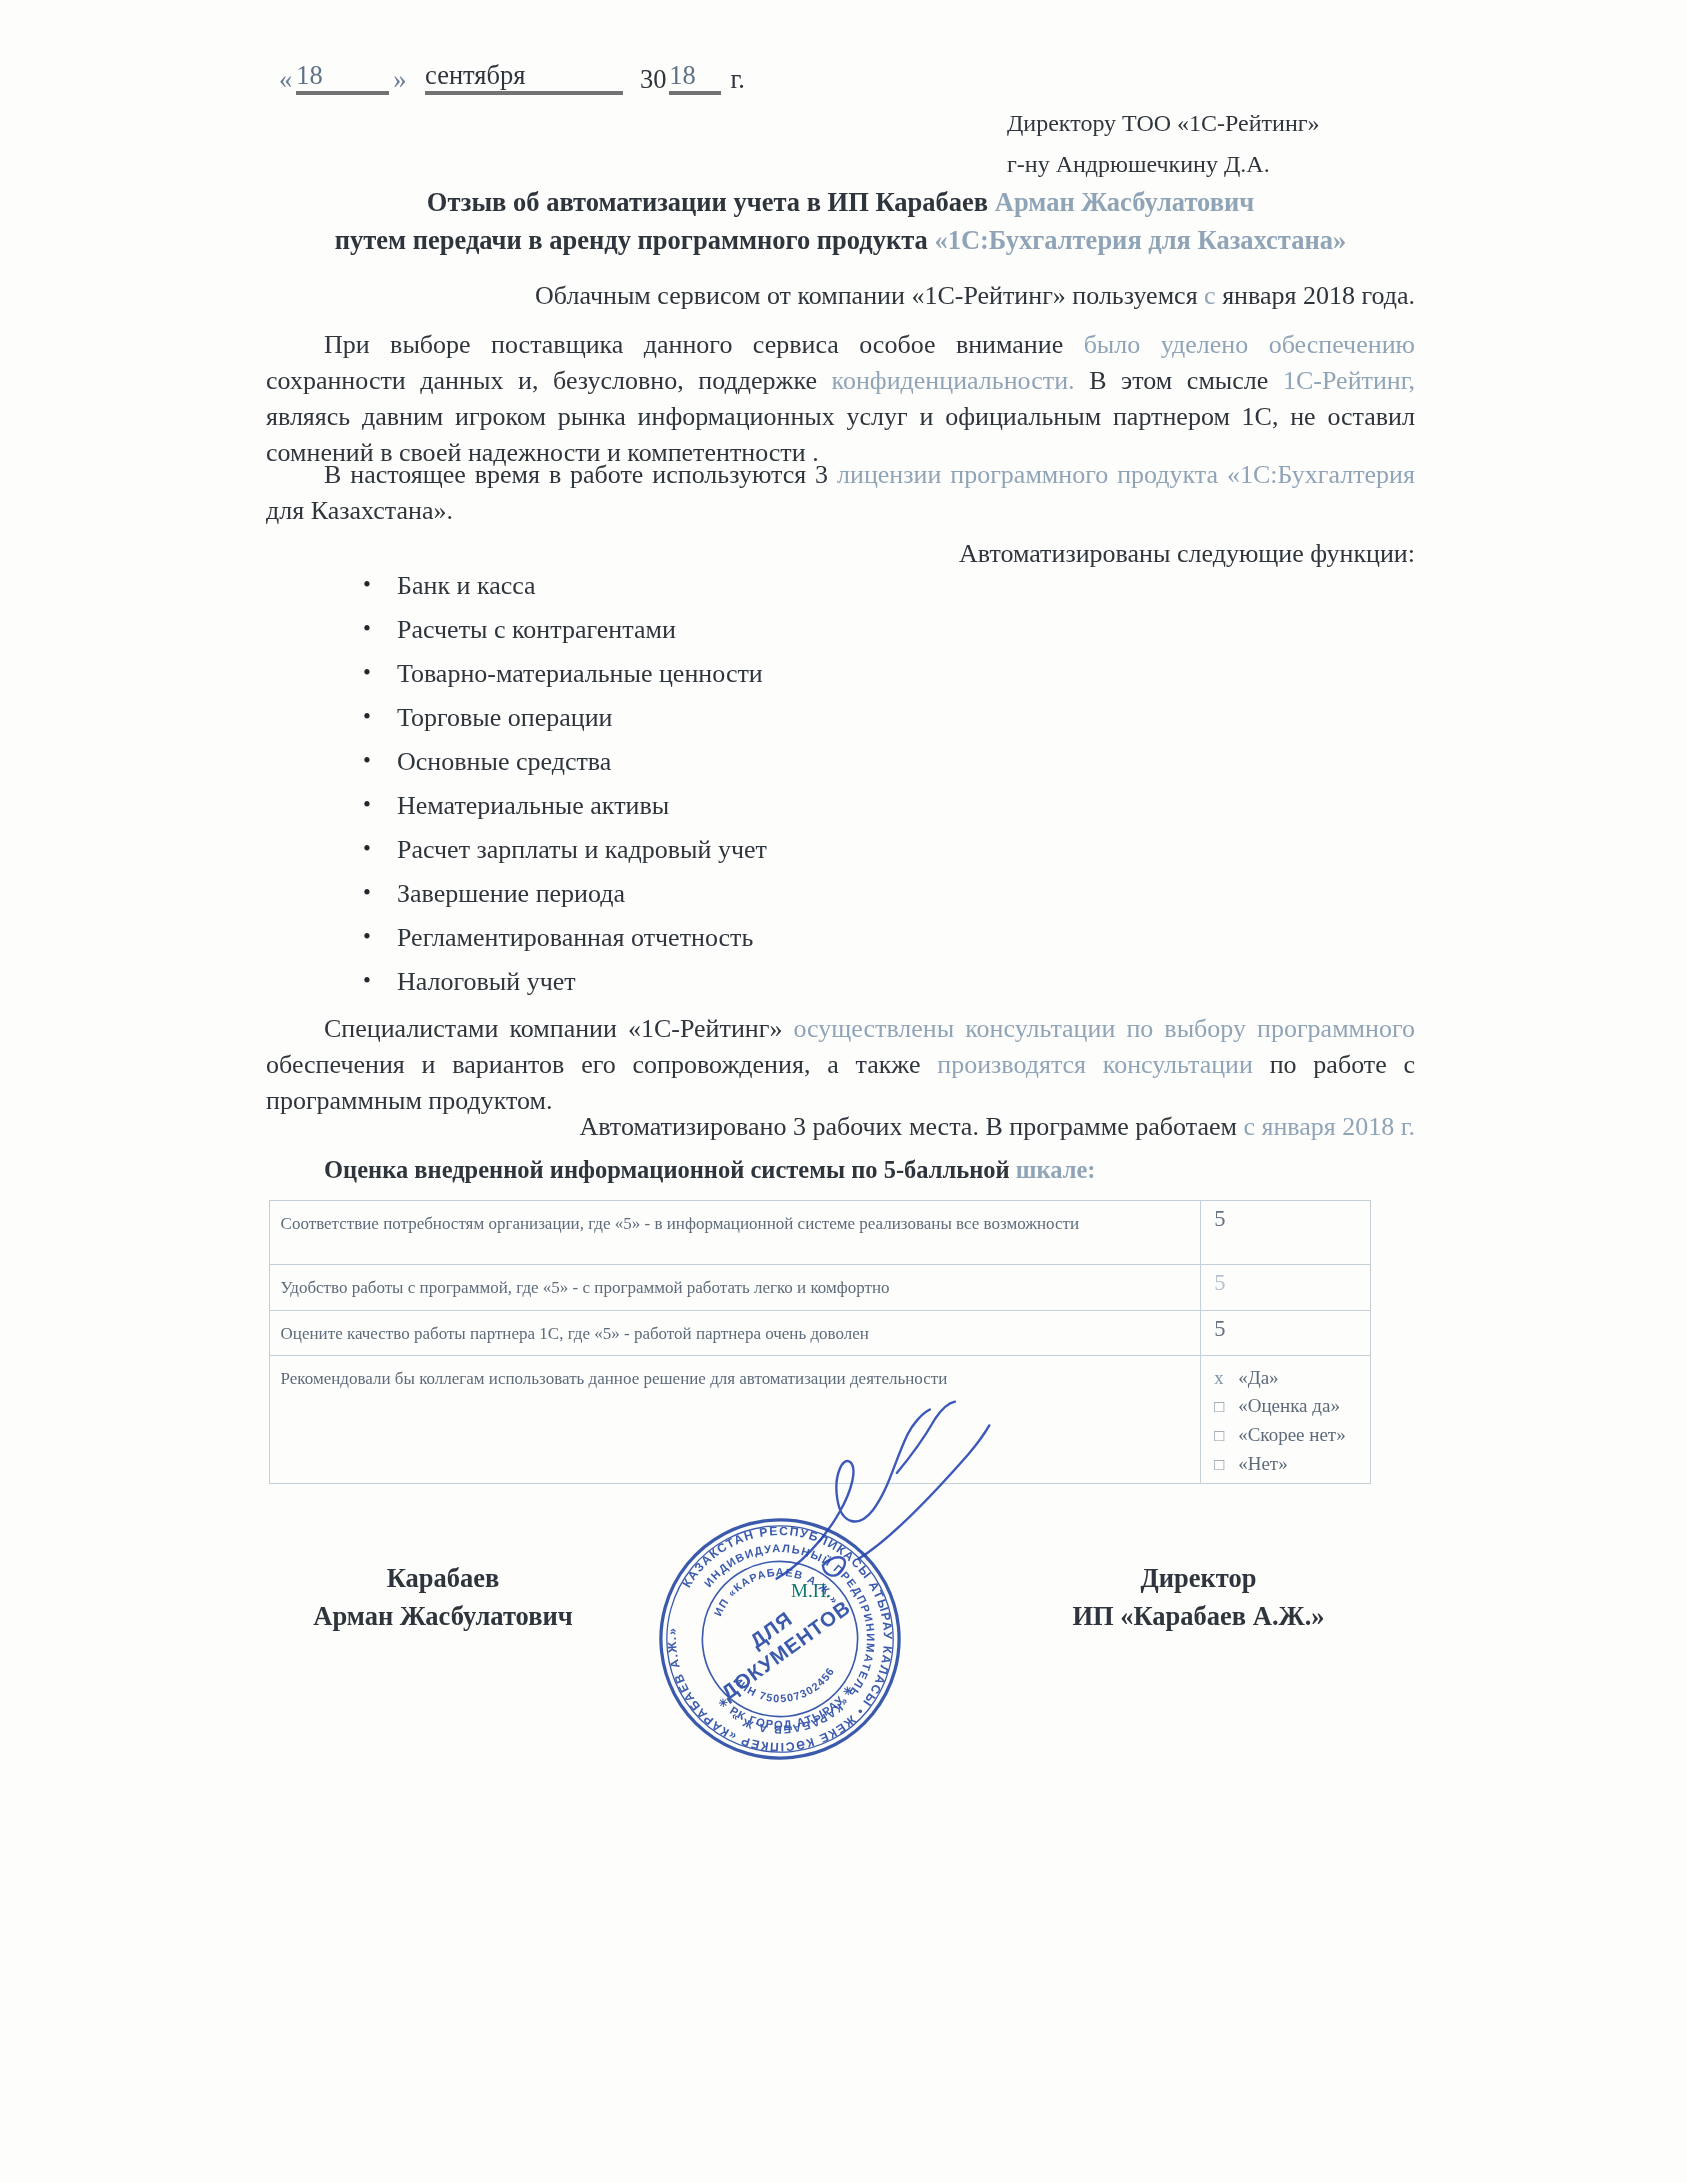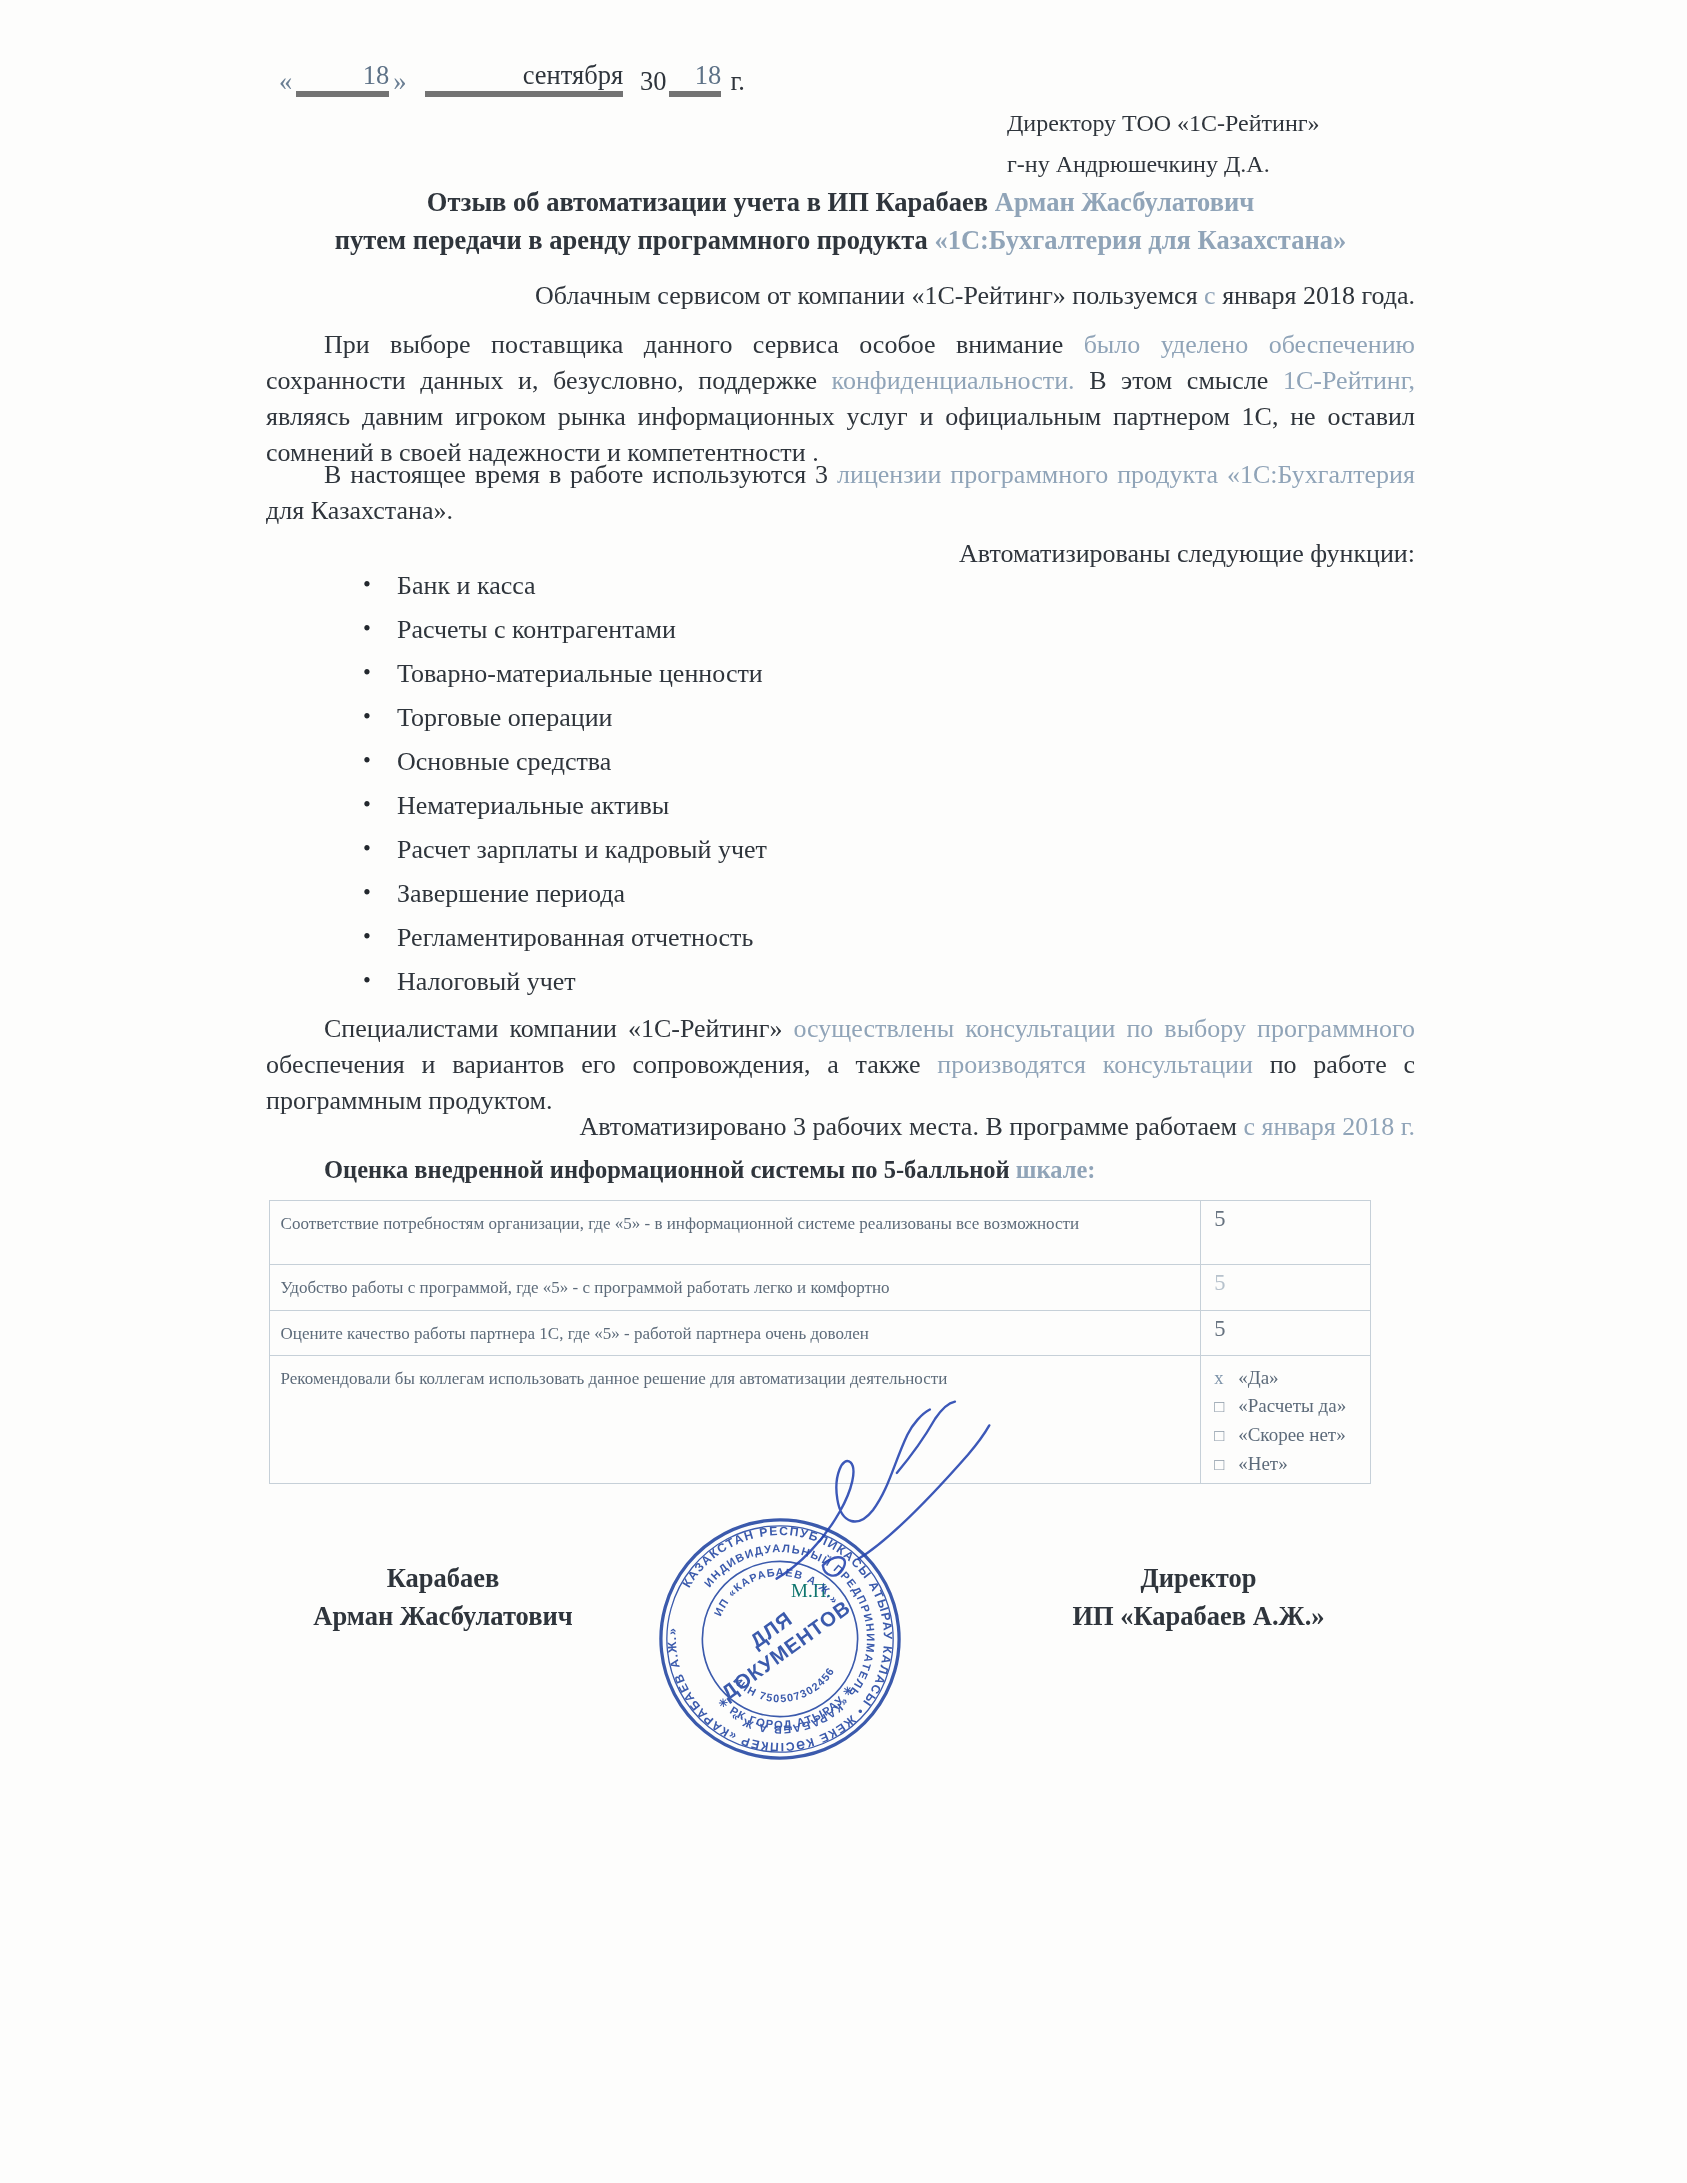--- a/index.html
+++ b/index.html
@@ -12,21 +12,21 @@
   *{margin:0;padding:0;box-sizing:border-box;}
   html,body{background:#e9e9e9;}
   .page{
     position:relative;width:1687px;height:2183px;background:#fdfdfc;
     font-family:"Liberation Serif", serif;color:var(--ink);overflow:hidden;
   }
   .faded{color:var(--faded);}
   
   .date-line{position:absolute;left:275px;top:60px;font-size:26.5px;display:flex;align-items:flex-end;white-space:nowrap;}
   .dquote{color:#6b7f94;padding:0 4px;}
-  .dslot{display:inline-block;text-align:right;border-bottom:6px solid #737373;}
+  .dslot{display:inline-block;text-align:left;border-bottom:4px solid #737373;}
   .dslot.day{width:93px;color:#5e7287;}
   .dslot.month{width:198px;margin-left:14.6px;}
   .dslot.year{width:52px;color:#5e7287;}
   .dcentury{margin-left:17px;margin-right:2.6px;}
   .dera{margin-left:9.3px;}
   
   .recipient{position:absolute;left:1007px;top:103px;font-size:24px;line-height:41px;}
   
   .title{position:absolute;left:268px;top:183px;width:1145px;text-align:center;font-weight:bold;font-size:26.5px;line-height:38px;}
   
@@ -164,21 +164,21 @@
       <div class="t-a light">5</div>
     </div>
     <div class="t-row r3">
       <div class="t-q">Оцените качество работы партнера 1С, где «5» - работой партнера очень доволен</div>
       <div class="t-a">5</div>
     </div>
     <div class="t-row r4">
       <div class="t-q">Рекомендовали бы коллегам использовать данное решение для автоматизации  деятельности</div>
       <div class="t-a t-opts">
         <div class="opt"><span class="mark checked">x</span><span class="olabel">«Да»</span></div>
-        <div class="opt"><span class="mark">□</span><span class="olabel">«Расчеты да»</span></div>
+        <div class="opt"><span class="mark">□</span><span class="olabel">«Оценка да»</span></div>
         <div class="opt"><span class="mark">□</span><span class="olabel">«Скорее нет»</span></div>
         <div class="opt"><span class="mark">□</span><span class="olabel">«Нет»</span></div>
       </div>
     </div>
   </div>
 
   <div class="sig sig-right">
     <div>Директор</div>
     <div>ИП «Карабаев А.Ж.»</div>
   </div>

